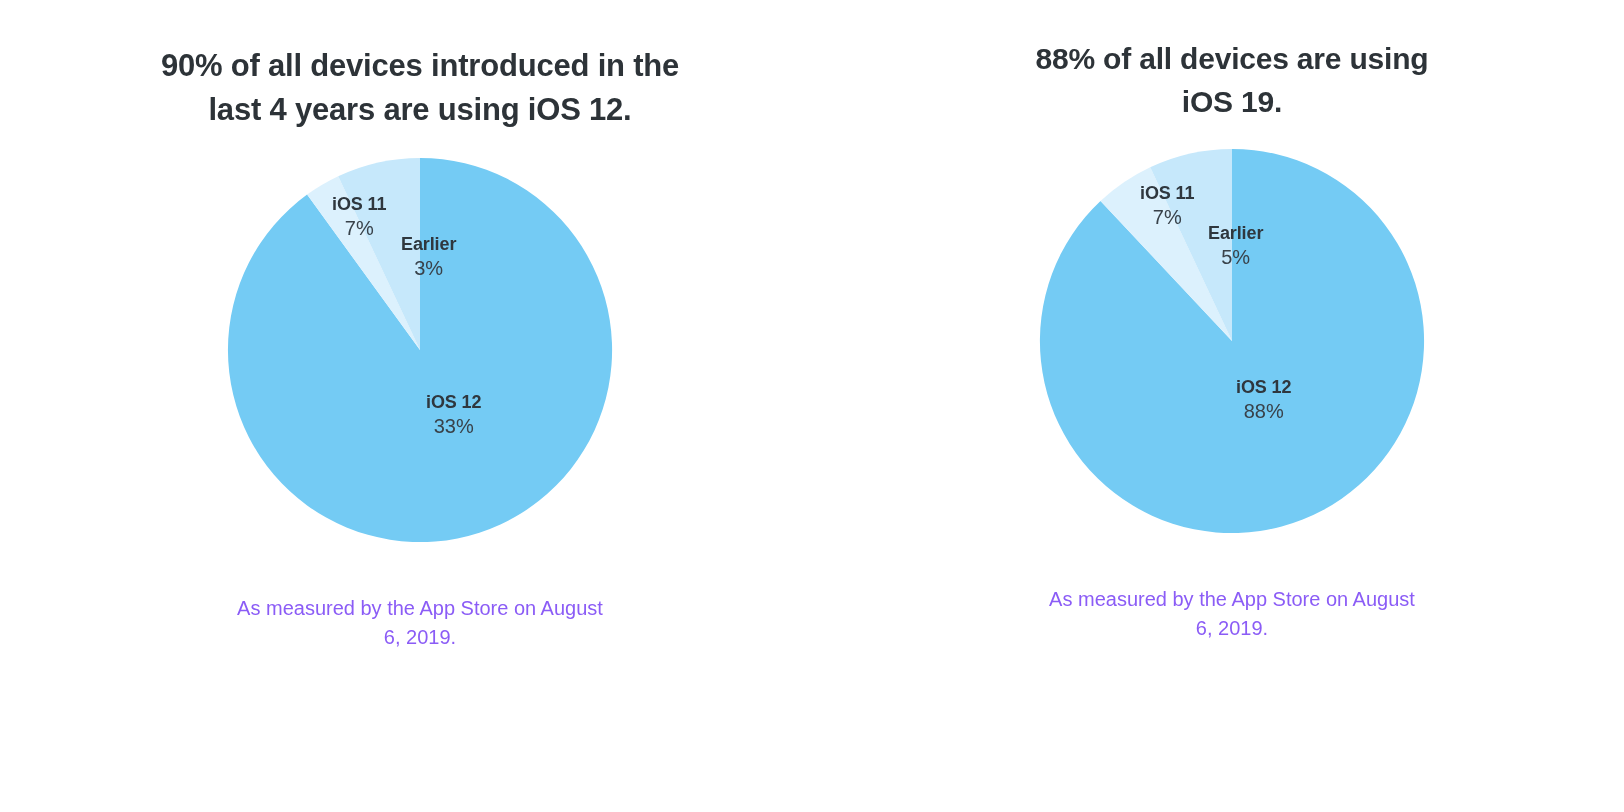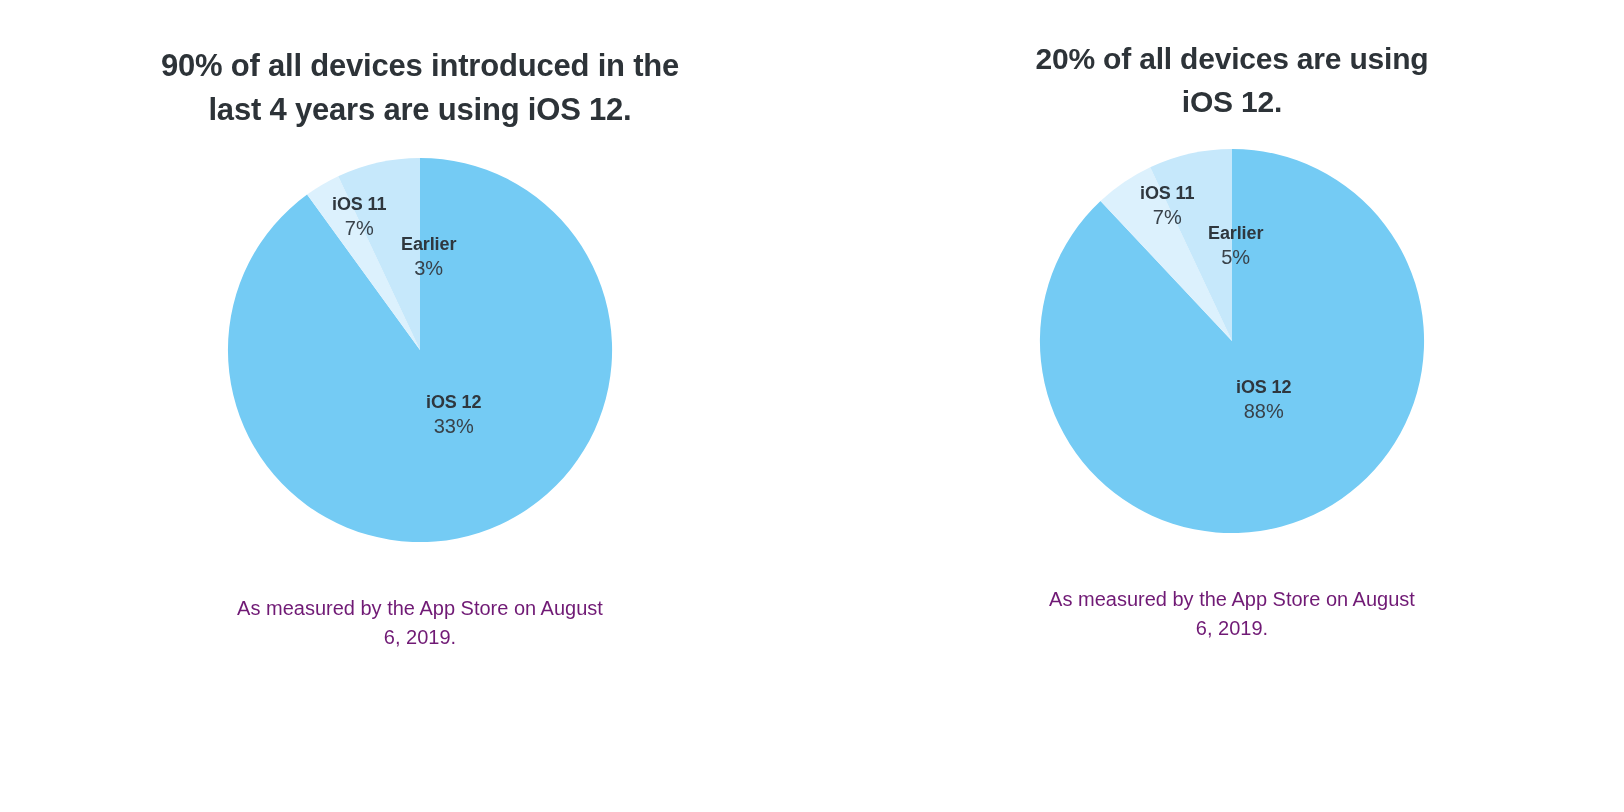--- a/index.html
+++ b/index.html
@@ -101,21 +101,21 @@
   .lbl-l-ios11 { left: 108px;  top: 40px;  }
   .lbl-l-earlier { left: 177px; top: 80px; }
   .lbl-l-ios12 { left: 202px;  top: 238px; }
   
   .lbl-r-ios11 { left: 104px;  top: 38px;  }
   .lbl-r-earlier { left: 172px; top: 78px; }
   .lbl-r-ios12 { left: 200px;  top: 232px; }
 
   .footnote {
     font-size: 20px;
-    color: #701a75;
+    color: #8b5cf6;
     text-align: center;
     line-height: 1.45;
     width: 380px;
     margin: 0;
   }
   .panel-left .footnote { margin-top: 48px; }
   .panel-right .footnote { margin-top: 48px; }
 </style>
 </head>
 <body>
@@ -150,21 +150,21 @@
         <span class="lname">iOS 12</span>
         <span class="lval">33%</span>
       </div>
     </div>
 
     <p class="footnote">As measured by the App Store on August 6, 2019.</p>
   </section>
 
   <section class="panel panel-right">
 
-    <h2 class="chart-title">20% of all devices are using iOS 12.</h2>
+    <h2 class="chart-title">88% of all devices are using iOS 19.</h2>
 
     <div class="pie-wrap">
       <svg class="pie-svg" viewBox="0 0 200 200">
 
         <path fill="#74cbf4" d="M 100 100 L 100.00 2.00 A 98 98 0 1 1 32.91 28.56 Z"></path>
 
         <path fill="#dcf1fd" d="M 100 100 L 32.91 28.56 A 98 98 0 0 1 58.27 11.33 Z"></path>
 
         <path fill="#c6e8fb" d="M 100 100 L 58.27 11.33 A 98 98 0 0 1 100.00 2.00 Z"></path>
       </svg>

